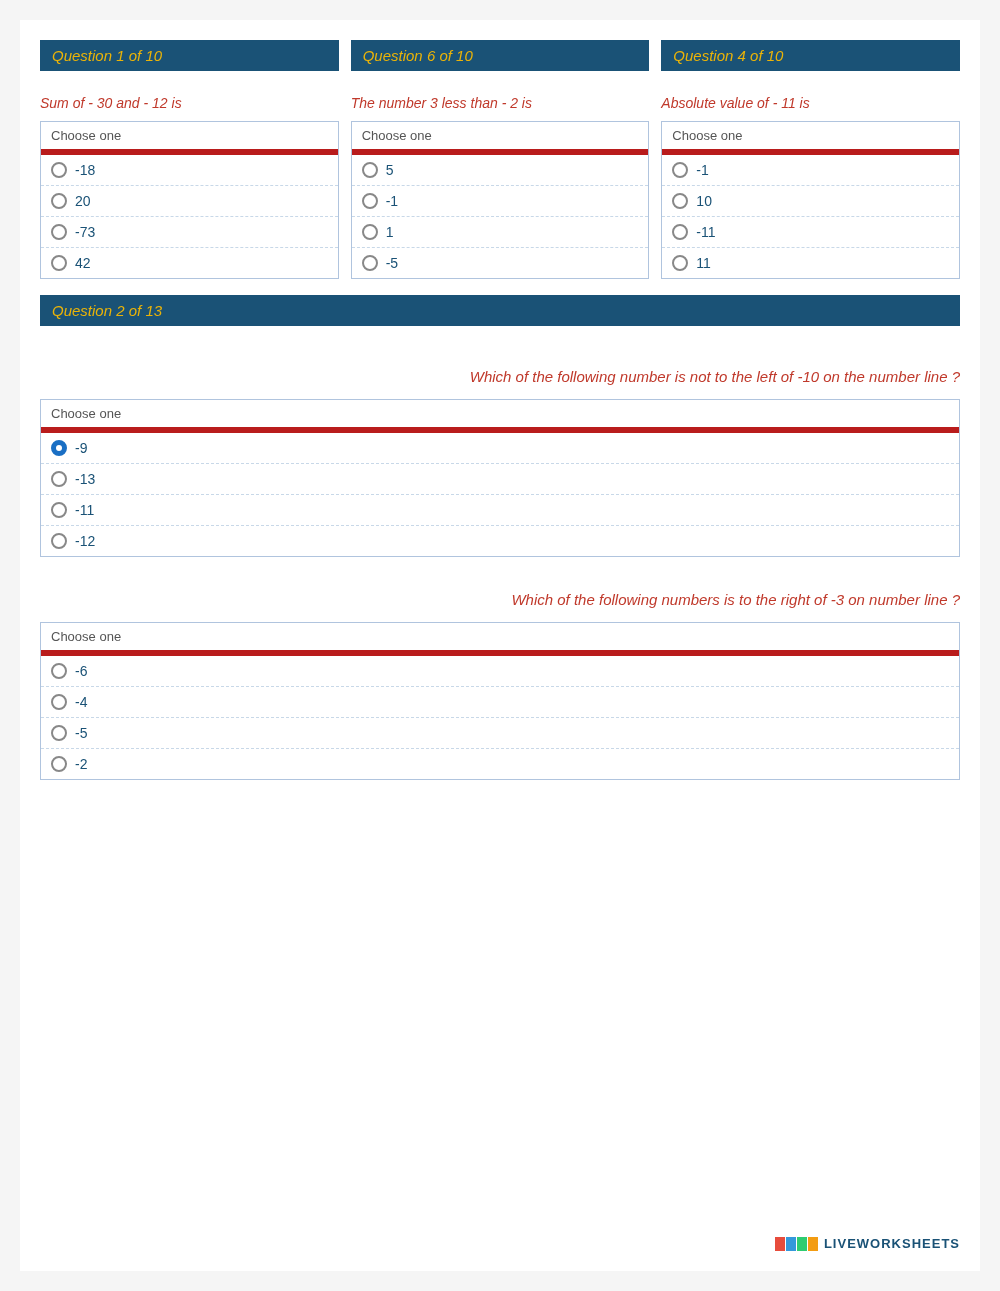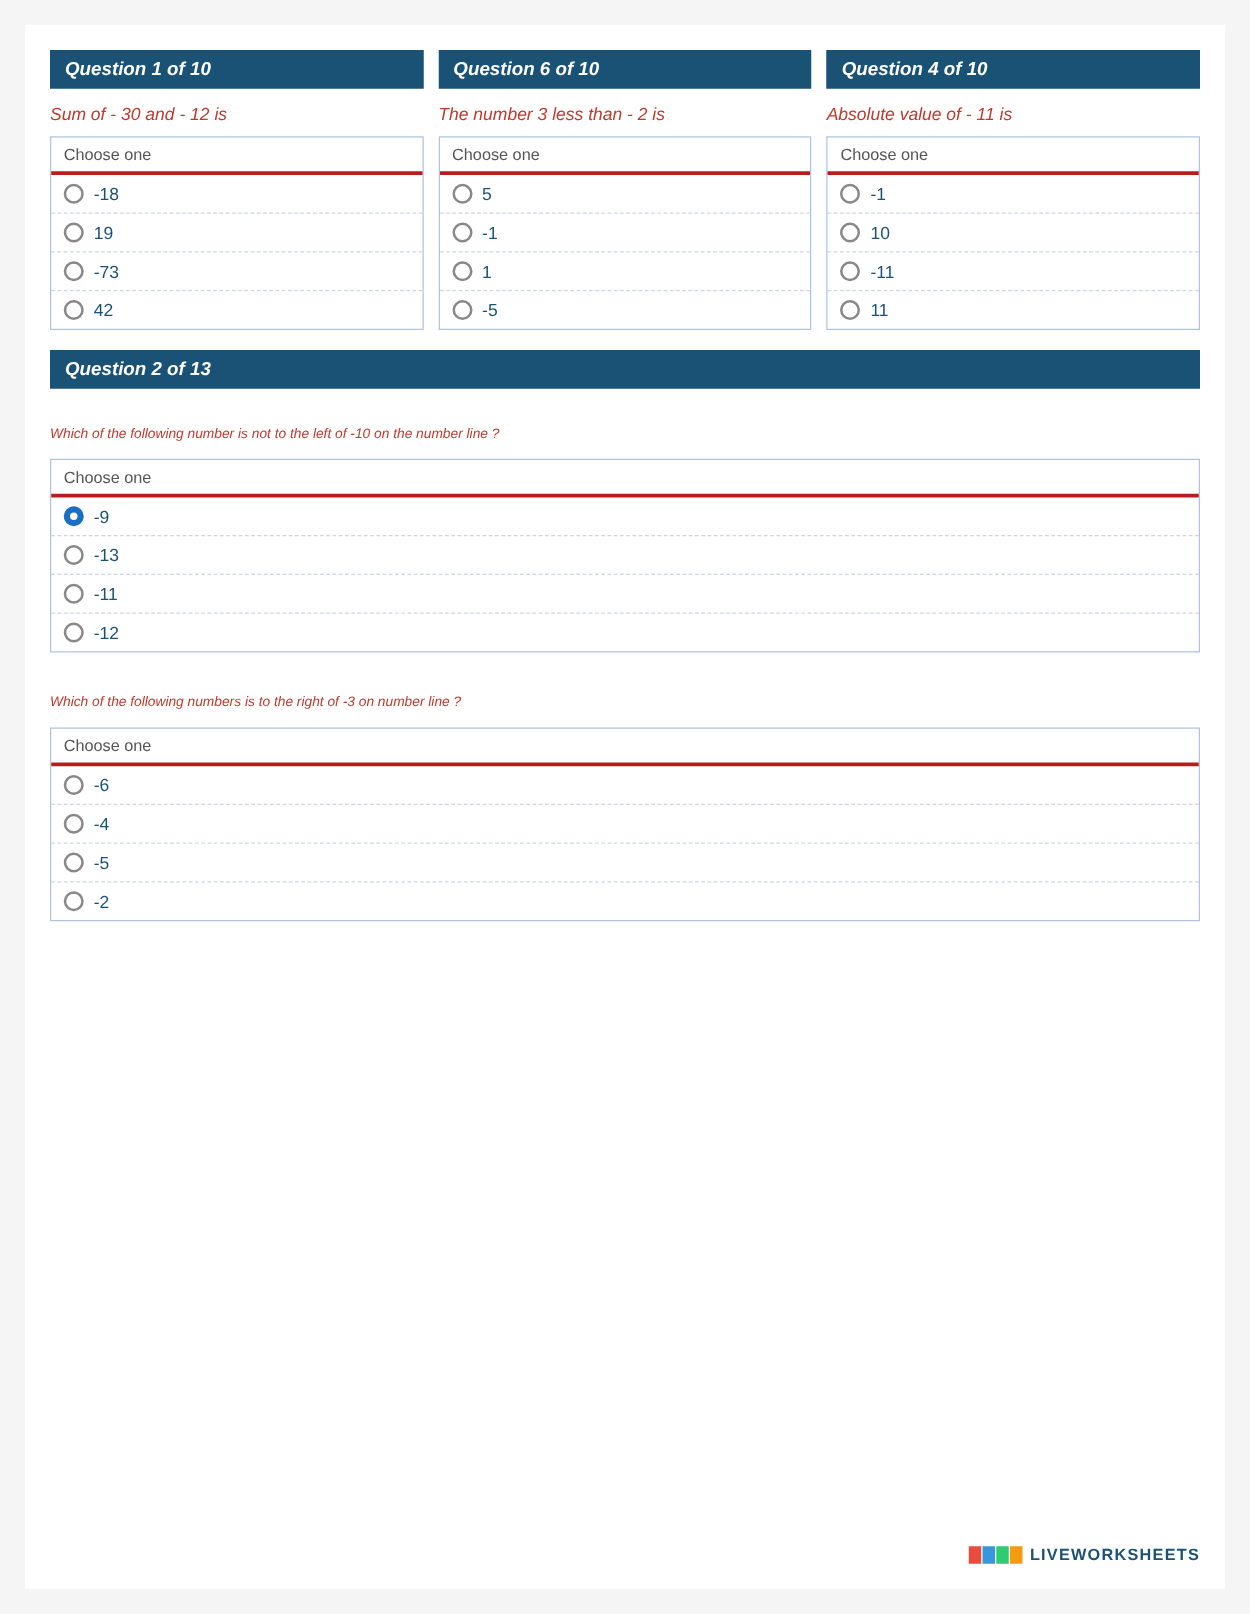--- a/index.html
+++ b/index.html
@@ -24,56 +24,57 @@
       gap: 12px;
       margin-bottom: 16px;
     }
     .top-row .col {
       flex: 1;
     }
 
     
     .question-header {
       background: #1a5276;
-      color: #ffffff;
+      color: #eab308;
       font-style: italic;
-      font-weight: bold;
+      font-weight: normal;
       font-size: 15px;
       padding: 7px 12px;
-      margin-bottom: 12px;
+      margin-bottom: 24px;
     }
 
     
     .question-text {
       color: #c0392b;
       font-size: 14px;
       font-style: italic;
       margin-bottom: 10px;
       font-weight: 500;
     }
 
     
     .question-text-full {
       color: #c0392b;
-      font-size: 11px;
+      font-size: 15px;
       font-style: italic;
       margin-bottom: 14px;
       font-weight: 500;
+      text-align: right;
     }
 
     
     .choice-box {
       border: 1px solid #b0c4de;
       background: #fff;
     }
     .choice-box-header {
       font-size: 13px;
       color: #555;
       padding: 6px 10px;
-      border-bottom: 3px solid #b91c1c;
+      border-bottom: 6px solid #b91c1c;
     }
     .choice-row {
       display: flex;
       align-items: flex-end;
       padding: 7px 10px;
       border-bottom: 1px dashed #c8d8e8;
       font-size: 14px;
       color: #1a5276;
       gap: 8px;
     }
@@ -150,21 +151,21 @@
       </div>
       <div class="question-text">Sum of - 30 and - 12 is</div>
       <div class="choice-box">
         <div class="choice-box-header">Choose one</div>
         <div class="choice-row">
           <div class="radio-btn"></div>
           <span>-18</span>
         </div>
         <div class="choice-row">
           <div class="radio-btn"></div>
-          <span>19</span>
+          <span>20</span>
         </div>
         <div class="choice-row">
           <div class="radio-btn"></div>
           <span>-73</span>
         </div>
         <div class="choice-row">
           <div class="radio-btn"></div>
           <span>42</span>
         </div>
       </div>

